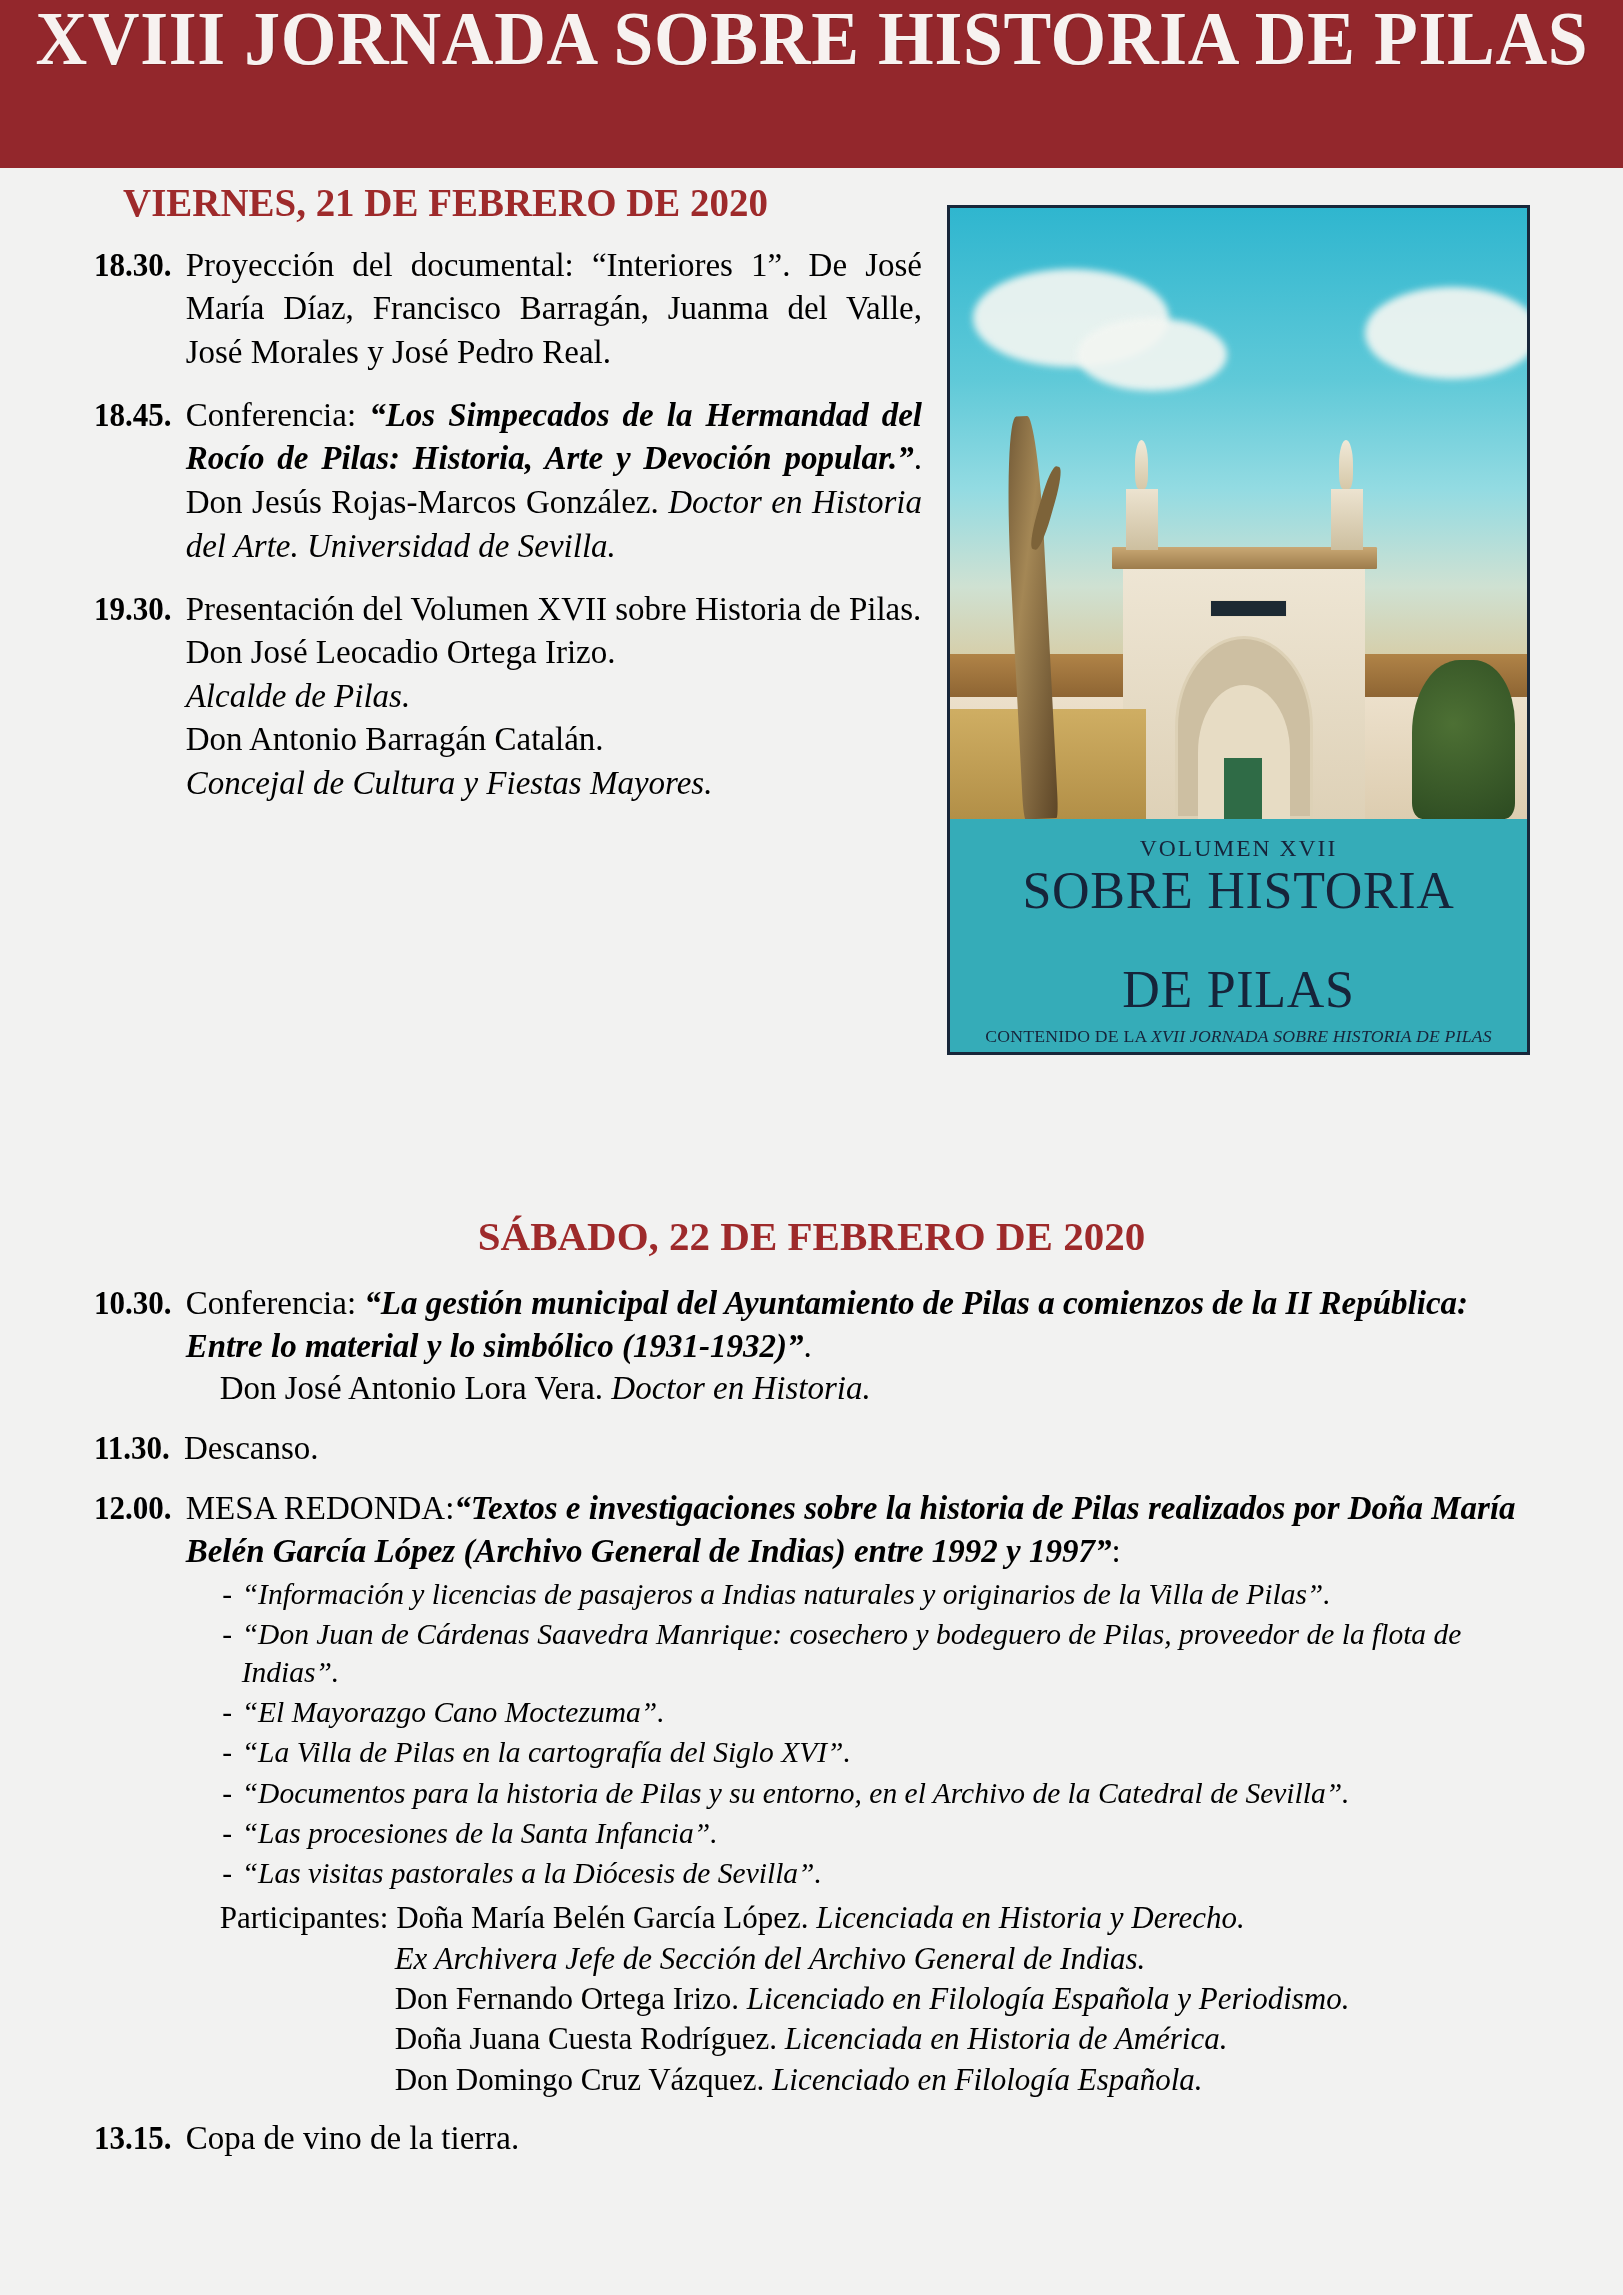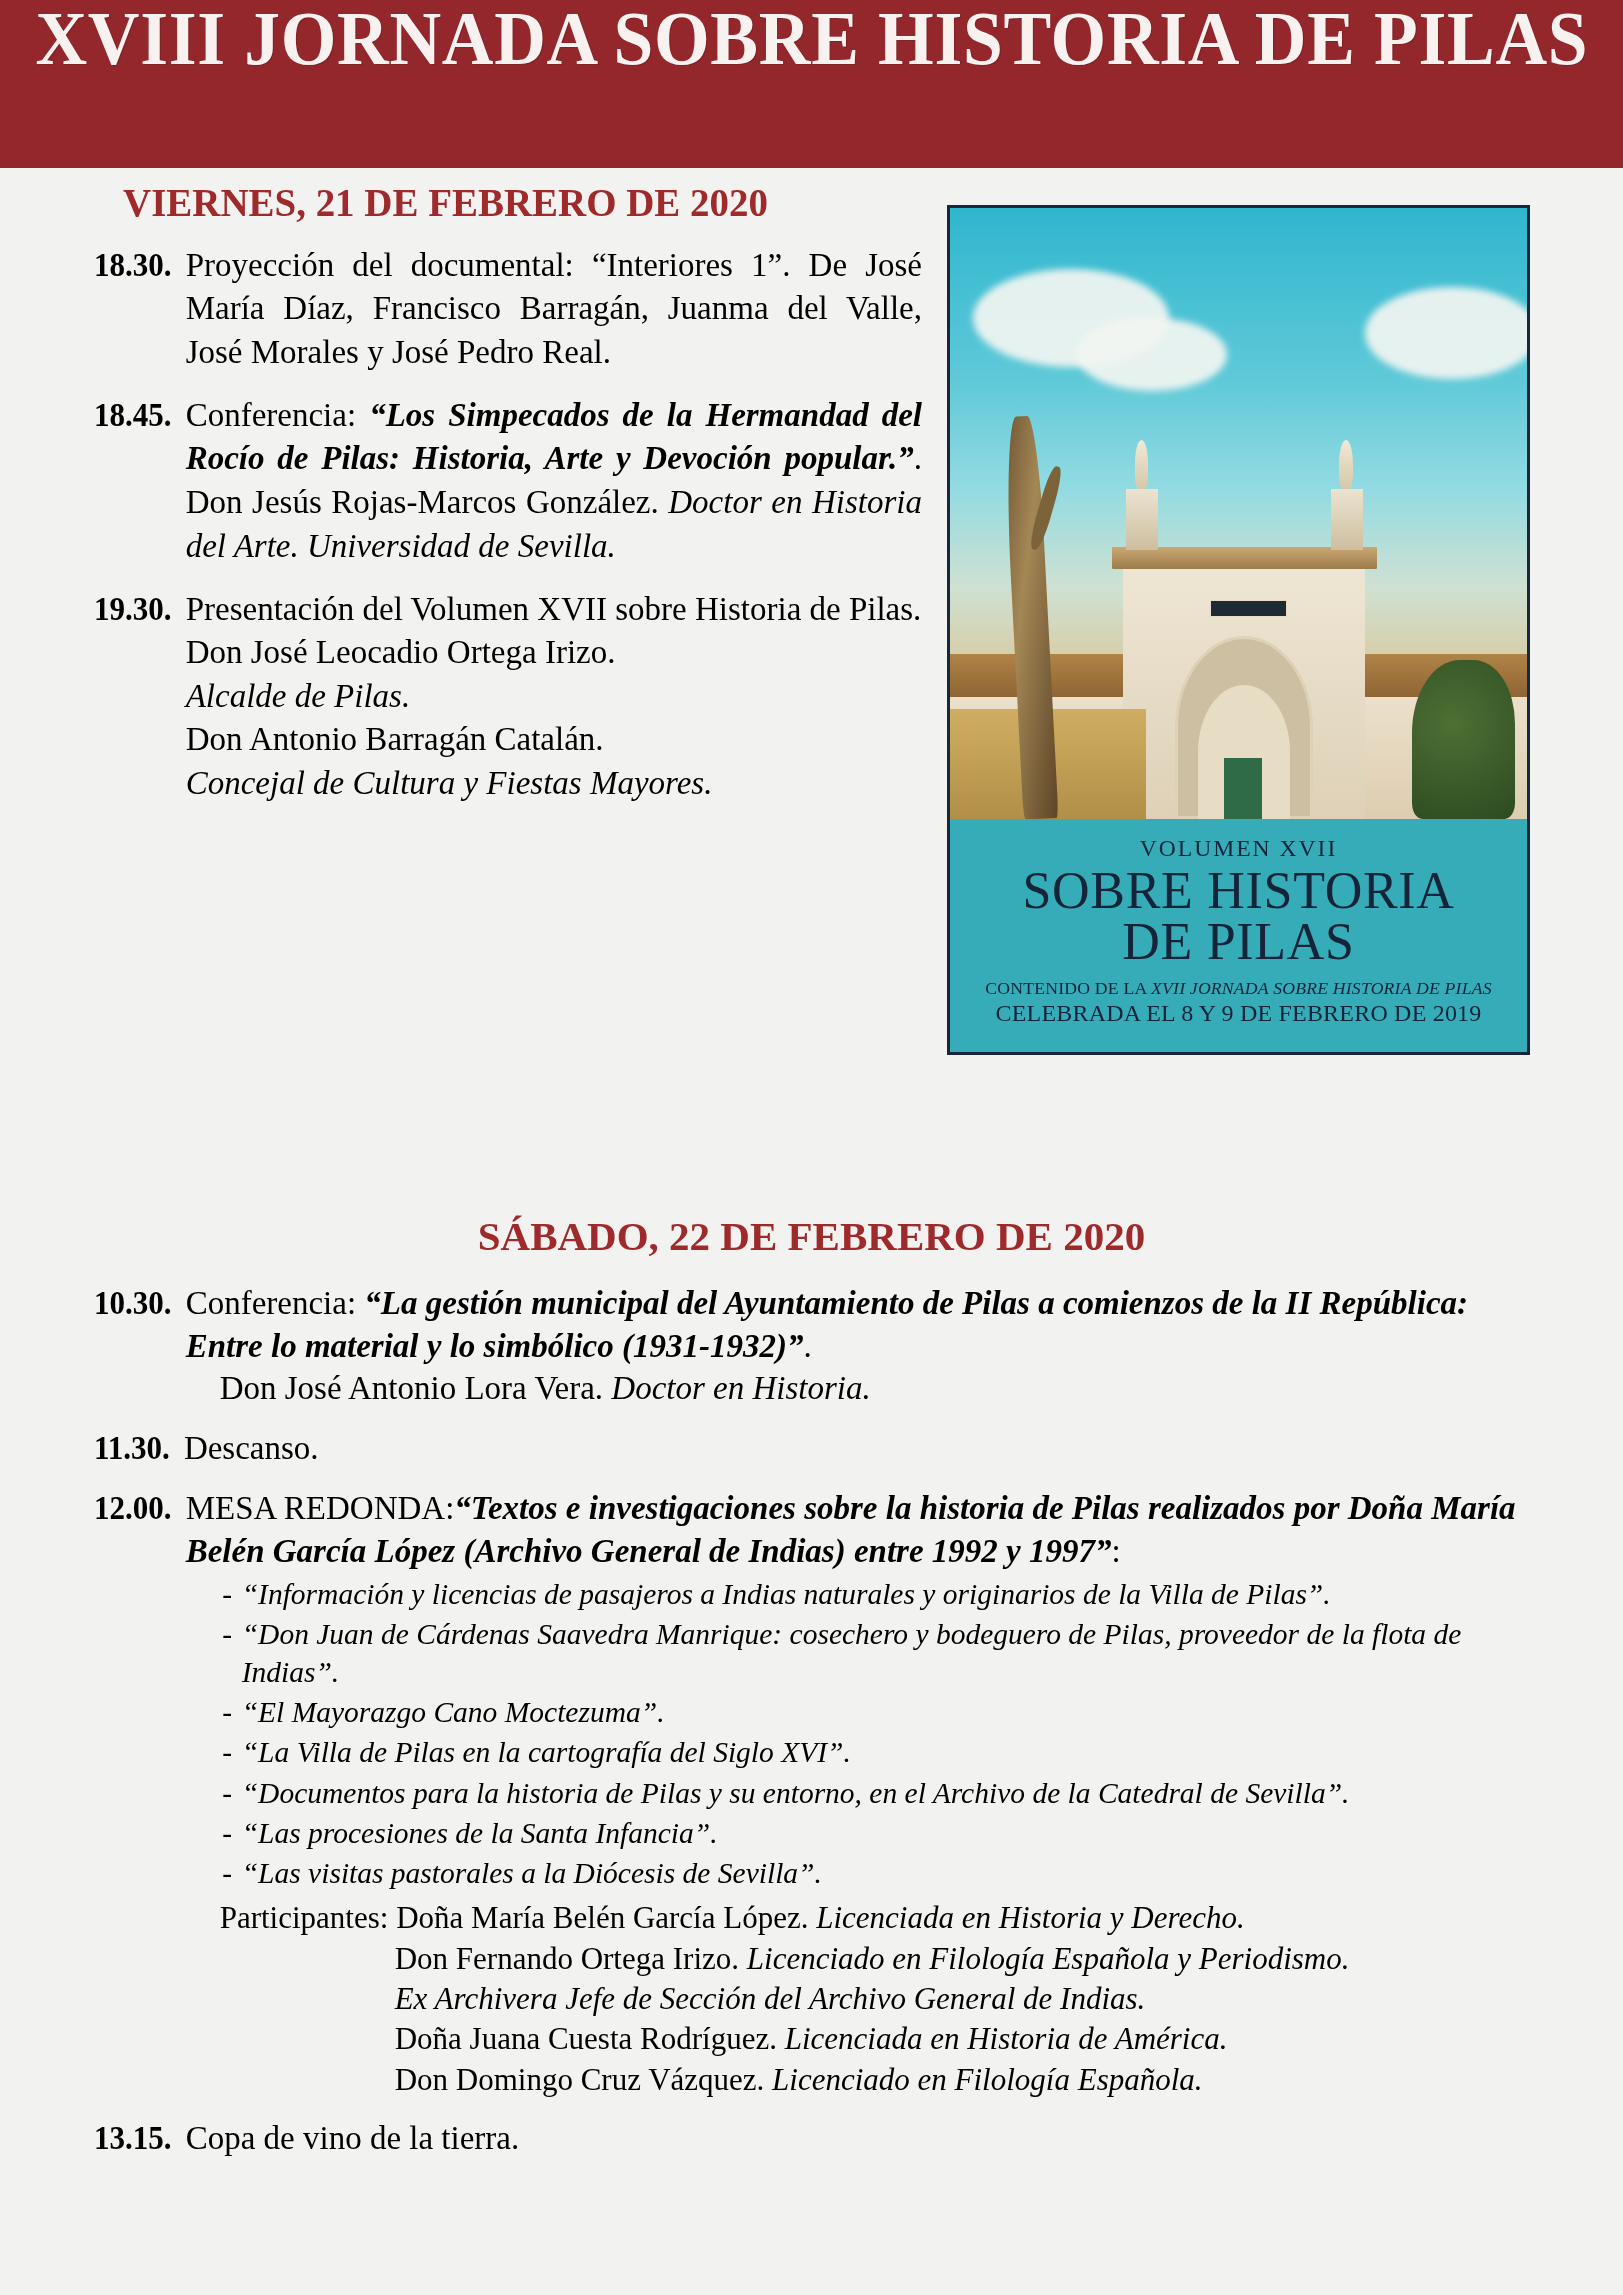--- a/index.html
+++ b/index.html
@@ -271,20 +271,21 @@
   .cb-title1 {
     font-size: 52px;
     line-height: 0.98;
     margin-top: 3.9px;
     letter-spacing: 0.7px;
   }
   .cb-title2 {
     font-size: 52px;
     line-height: 0.98;
     letter-spacing: 0.7px;
+    margin-top: 48px;
   }
   .cb-sub1 {
     font-size: 17.7px;
     margin-top: 10.5px;
     letter-spacing: 0.2px;
   }
   .cb-sub2 {
     font-size: 24px;
     margin-top: 1px;
     letter-spacing: 0.2px;
@@ -450,24 +451,24 @@
             <li>“El Mayorazgo Cano Moctezuma”.</li>
             <li>“La Villa de Pilas en la cartografía del Siglo XVI”.</li>
             <li>“Documentos para la historia de Pilas y su entorno, en el Archivo de la Catedral de Sevilla”.</li>
             <li>“Las procesiones de la Santa Infancia”.</li>
             <li>“Las visitas pastorales a la Diócesis de Sevilla”.</li>
           </ul>
 
           <div class="participants">
             <div><span>Participantes: </span><span>Doña María Belén García López. </span><i>Licenciada en Historia y Derecho.</i></div>
             <div>
-                <span class="cont"><span>Don Fernando Ortega Irizo. </span><i>Licenciado en Filología Española y Periodismo.</i></span>
+                <span class="cont"><i>Ex Archivera Jefe de Sección del Archivo General de Indias.</i></span>
               </div>
             <div>
-                <span class="cont"><i>Ex Archivera Jefe de Sección del Archivo General de Indias.</i></span>
+                <span class="cont"><span>Don Fernando Ortega Irizo. </span><i>Licenciado en Filología Española y Periodismo.</i></span>
               </div>
             <div>
                 <span class="cont"><span>Doña Juana Cuesta Rodríguez. </span><i>Licenciada en Historia de América.</i></span>
               </div>
             <div>
                 <span class="cont"><span>Don Domingo Cruz Vázquez. </span><i>Licenciado en Filología Española.</i></span>
               </div>
           </div>
         </div>
       </div>

